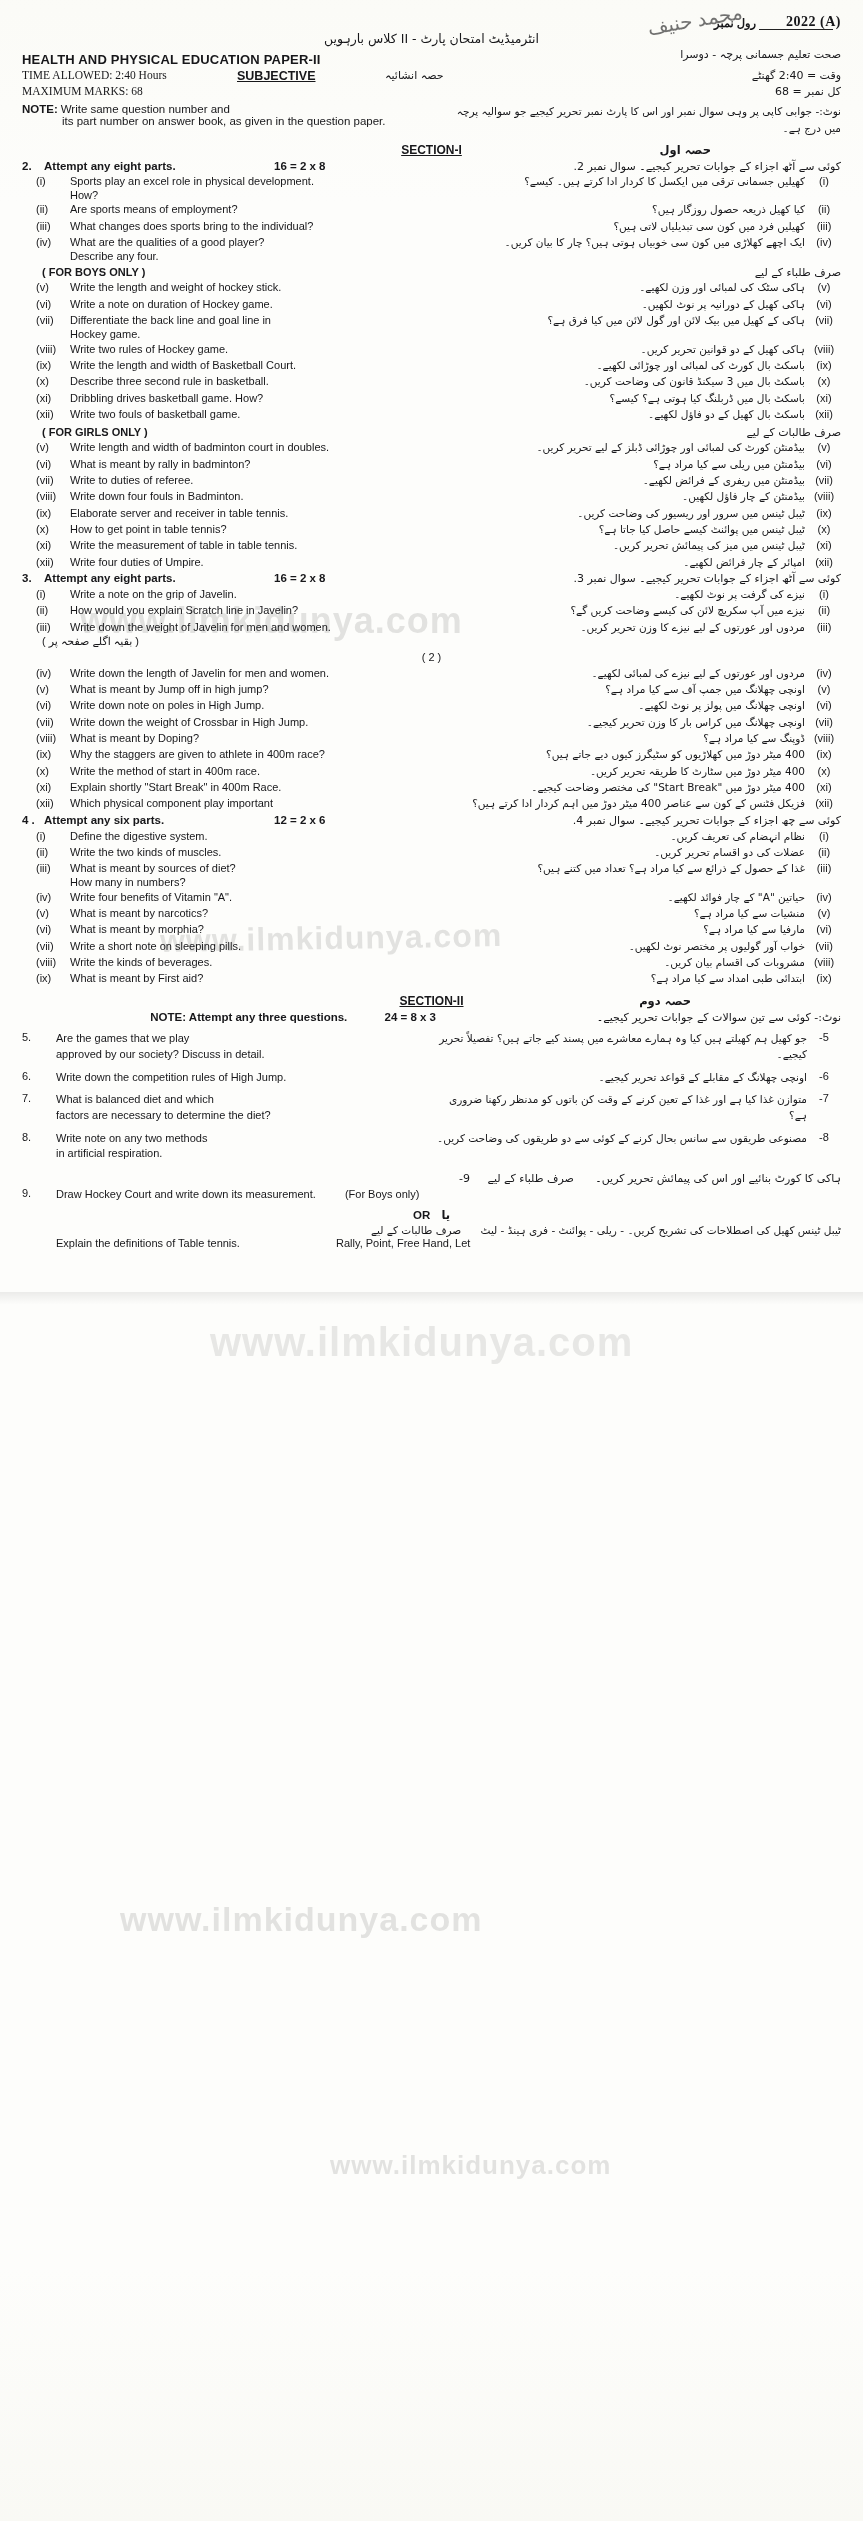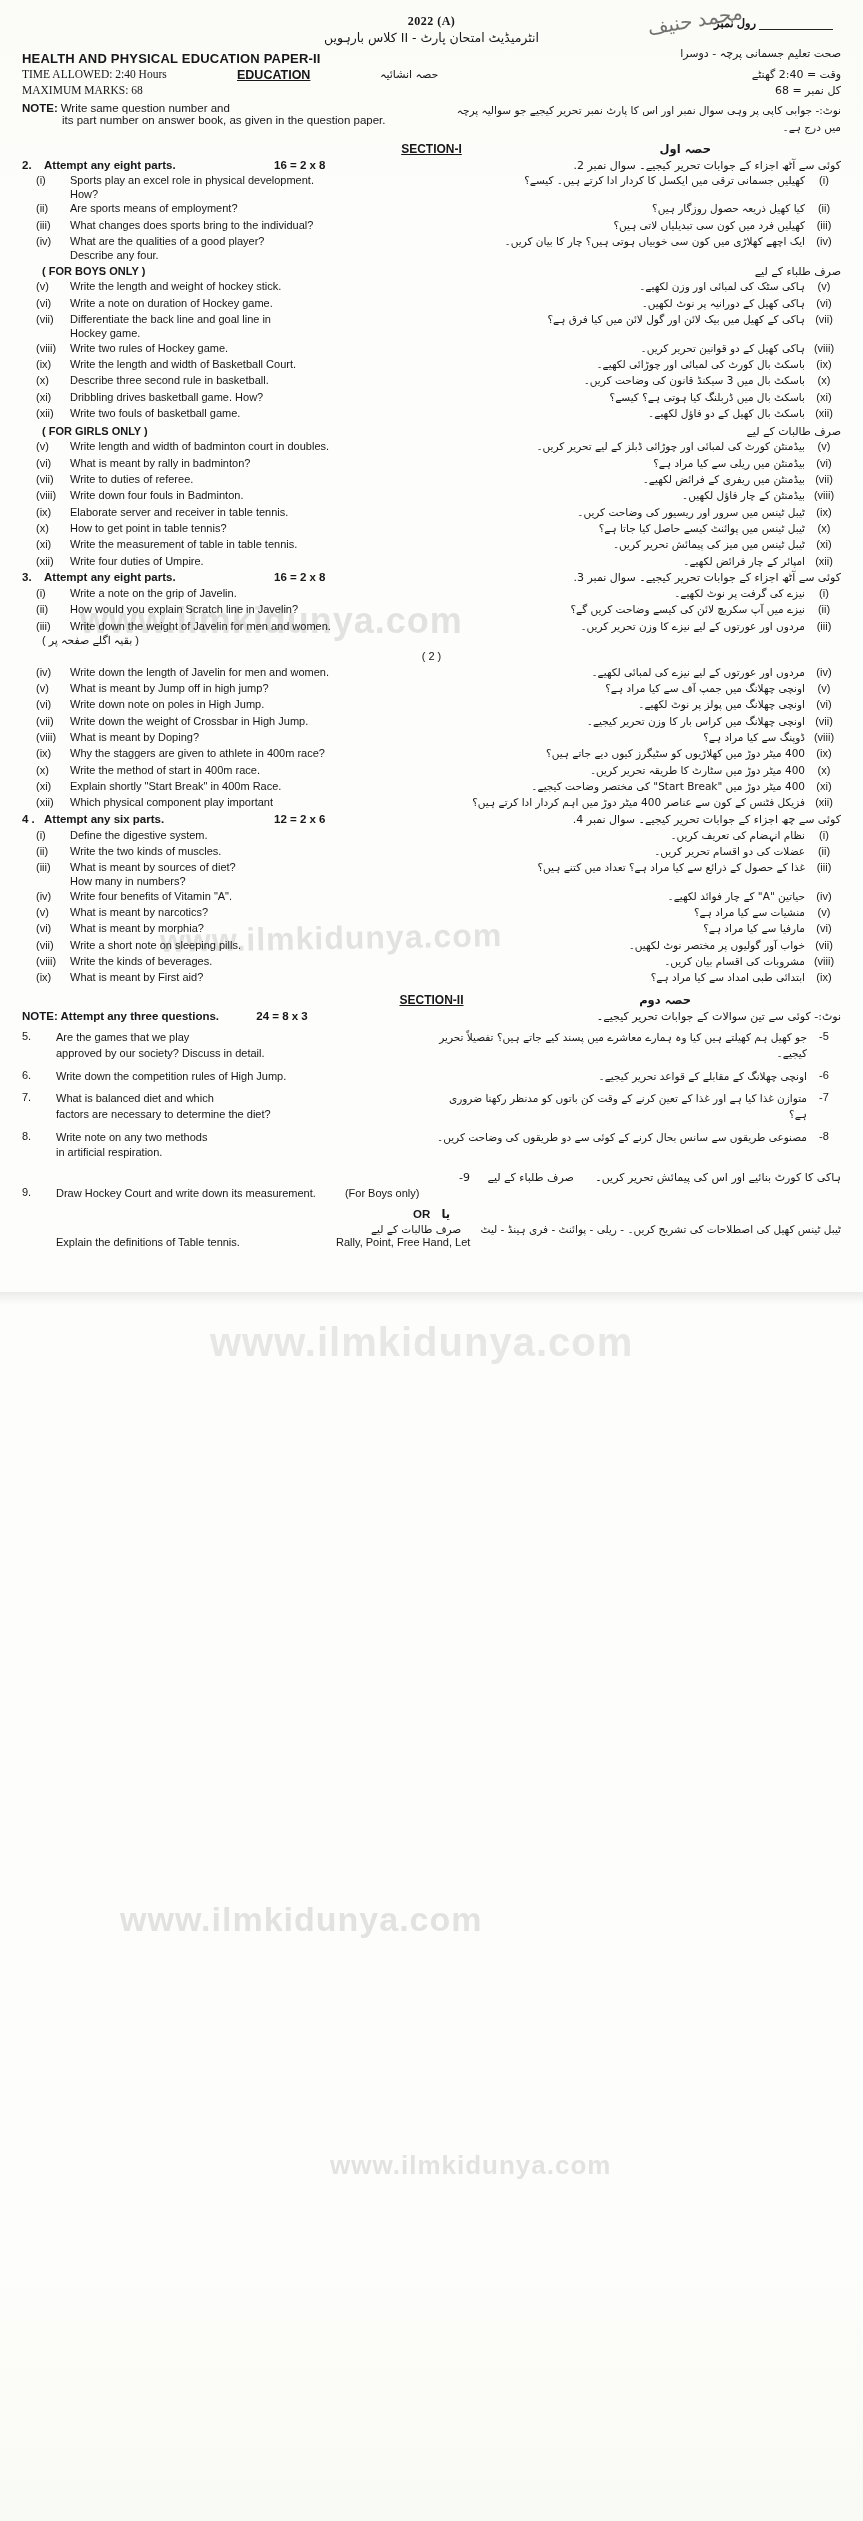--- a/index.html
+++ b/index.html
@@ -48,22 +48,22 @@
     pointer-events: none;
   }
   .wm-1 { left: 80px;  top: 600px;  font-size: 36px; }
   .wm-2 { left: 160px; top: 920px;  font-size: 32px; transform: rotate(-1deg); }
   .wm-3 { left: 210px; top: 1320px; font-size: 40px; color: rgba(120,120,120,0.16); }
   .wm-4 { left: 120px; top: 1900px; font-size: 34px; }
   .wm-5 { left: 330px; top: 2150px; font-size: 26px; }
 
   
   .hdr-year {
-    text-align: center;
-    font-size: 12px;
+    text-align: right;
+    font-size: 14px;
     font-weight: bold;
     letter-spacing: 0.5px;
   }
   .roll-line {
     position: absolute;
     right: 26px;
     top: 16px;
     font-size: 11.5px;
     text-align: right;
     direction: rtl;
@@ -293,20 +293,21 @@
   .noterow {
     display: flex;
     font-size: 11.5px;
     margin-top: 3px;
   }
   .noterow .en {
     flex: 0 0 414px;
     font-family: "Liberation Sans", sans-serif;
     font-weight: bold;
     font-size: 11.5px;
+    text-align: right;
   }
   .noterow .ur {
     flex: 1;
     direction: rtl;
     text-align: right;
     font-family: "DejaVu Sans", sans-serif;
     font-size: 11px;
   }
   .bigq {
     display: flex;
@@ -385,21 +386,21 @@
     <div class="hdr-year">2022 (A)</div>
     <div class="hdr-urdu-center">انٹرمیڈیٹ امتحان پارٹ - II   کلاس بارہویں</div>
 
     <div class="hdr-row">
       <div class="hdr-title" style="flex:0 0 420px;">HEALTH AND PHYSICAL EDUCATION  PAPER-II</div>
       <div class="rgt">صحت تعلیم جسمانی   پرچہ  -  دوسرا</div>
     </div>
 
     <div class="hdr-row">
       <div class="lft">TIME ALLOWED: 2:40  Hours</div>
-      <div class="mid">EDUCATION</div>
+      <div class="mid">SUBJECTIVE</div>
       <div style="flex:0 0 110px; direction:rtl; font-family:'DejaVu Sans',sans-serif; font-size:11px;">حصہ انشائیہ</div>
       <div class="rgt">وقت  =  2:40  گھنٹے</div>
     </div>
 
     <div class="hdr-row">
       <div class="lft">MAXIMUM MARKS: 68</div>
       <div class="rgt">کل نمبر  =  68</div>
     </div>
 
     <div class="note-block">

